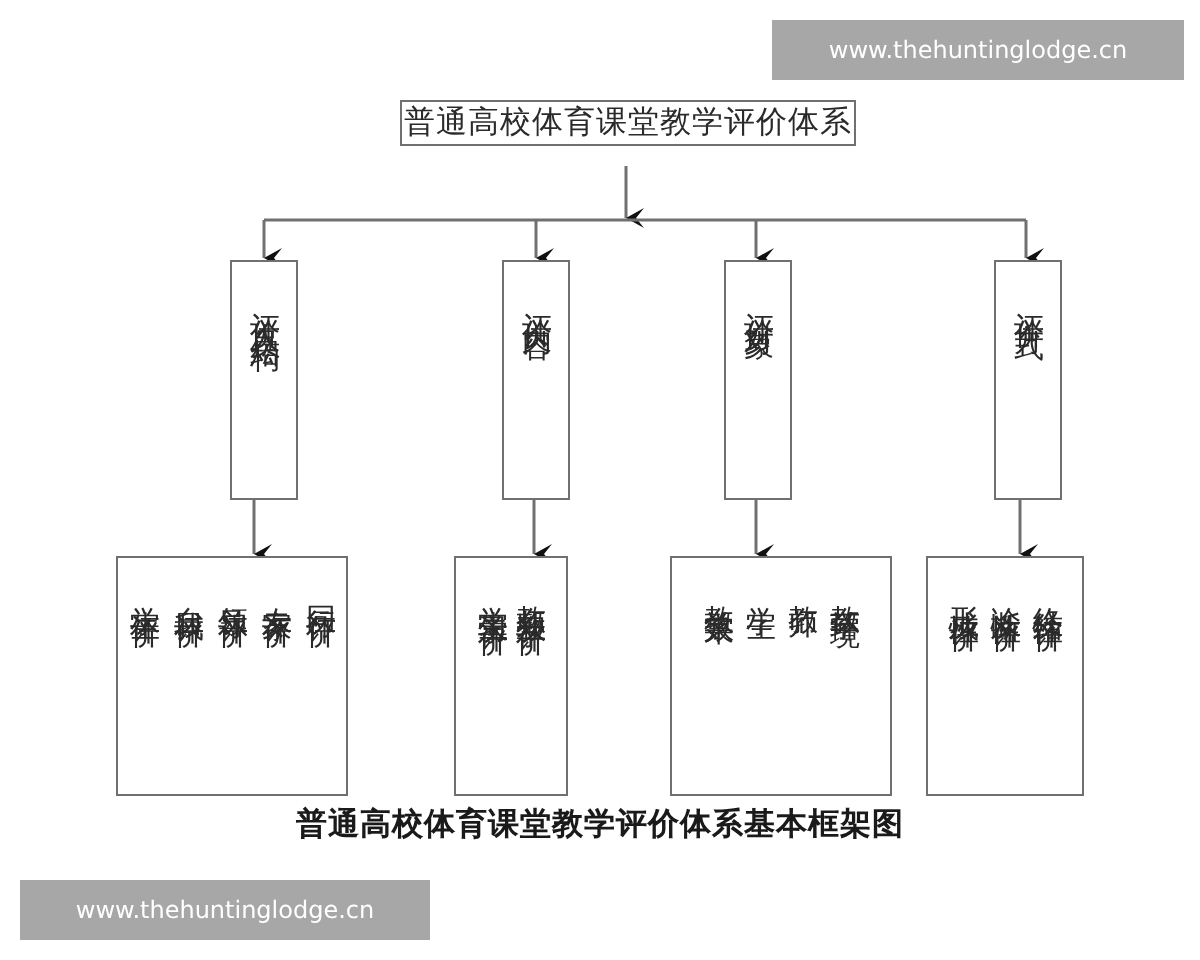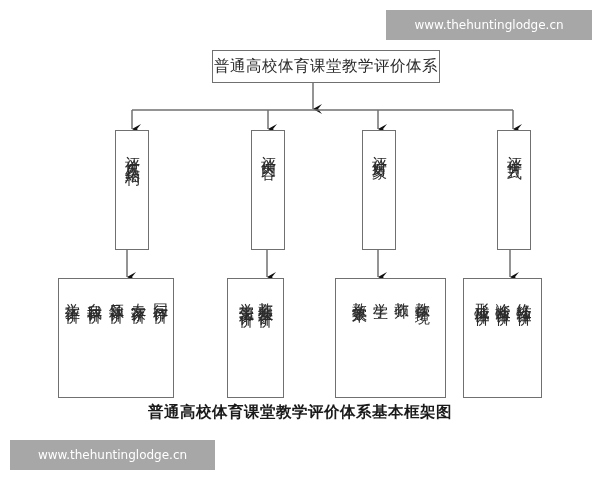--- a/index.html
+++ b/index.html
@@ -7,23 +7,23 @@
     width: 600px; height: 480px; position: relative; overflow: hidden;
     background: #ffffff;
     font-family: "DejaVu Serif", "Liberation Serif", serif;
     color: #2a2a2a;
   }
   .box {
     position: absolute; box-sizing: border-box;
     border: 1.5px solid #707070; background: #fff;
   }
   .root-box {
-    left: 200px; top: 50px; width: 228px; height: 33px;
+    left: 200px; top: 50px; width: 228px; height: 23px;
     display: flex; align-items: center; justify-content: center;
-    font-size: 15.5px; letter-spacing: 0.5px; margin-left: 12px;
+    font-size: 15.5px; letter-spacing: 0.5px;
   }
   .vtext {
     writing-mode: vertical-rl; text-orientation: upright;
     font-size: 15px; line-height: 1; letter-spacing: 3px;
   }
   .l2 { top: 130px; height: 120px; width: 34px; display: flex; justify-content: center; padding-top: 13px; }
   .l3 { top: 278px; height: 120px; display: flex; flex-direction: row-reverse; justify-content: center; gap: 7px; padding-top: 12px; }
   .l3 .col { writing-mode: vertical-rl; text-orientation: upright; font-size: 15px; line-height: 1; letter-spacing: 2px; }
   svg.lines { position: absolute; left: 0; top: 0; }
   .caption {

